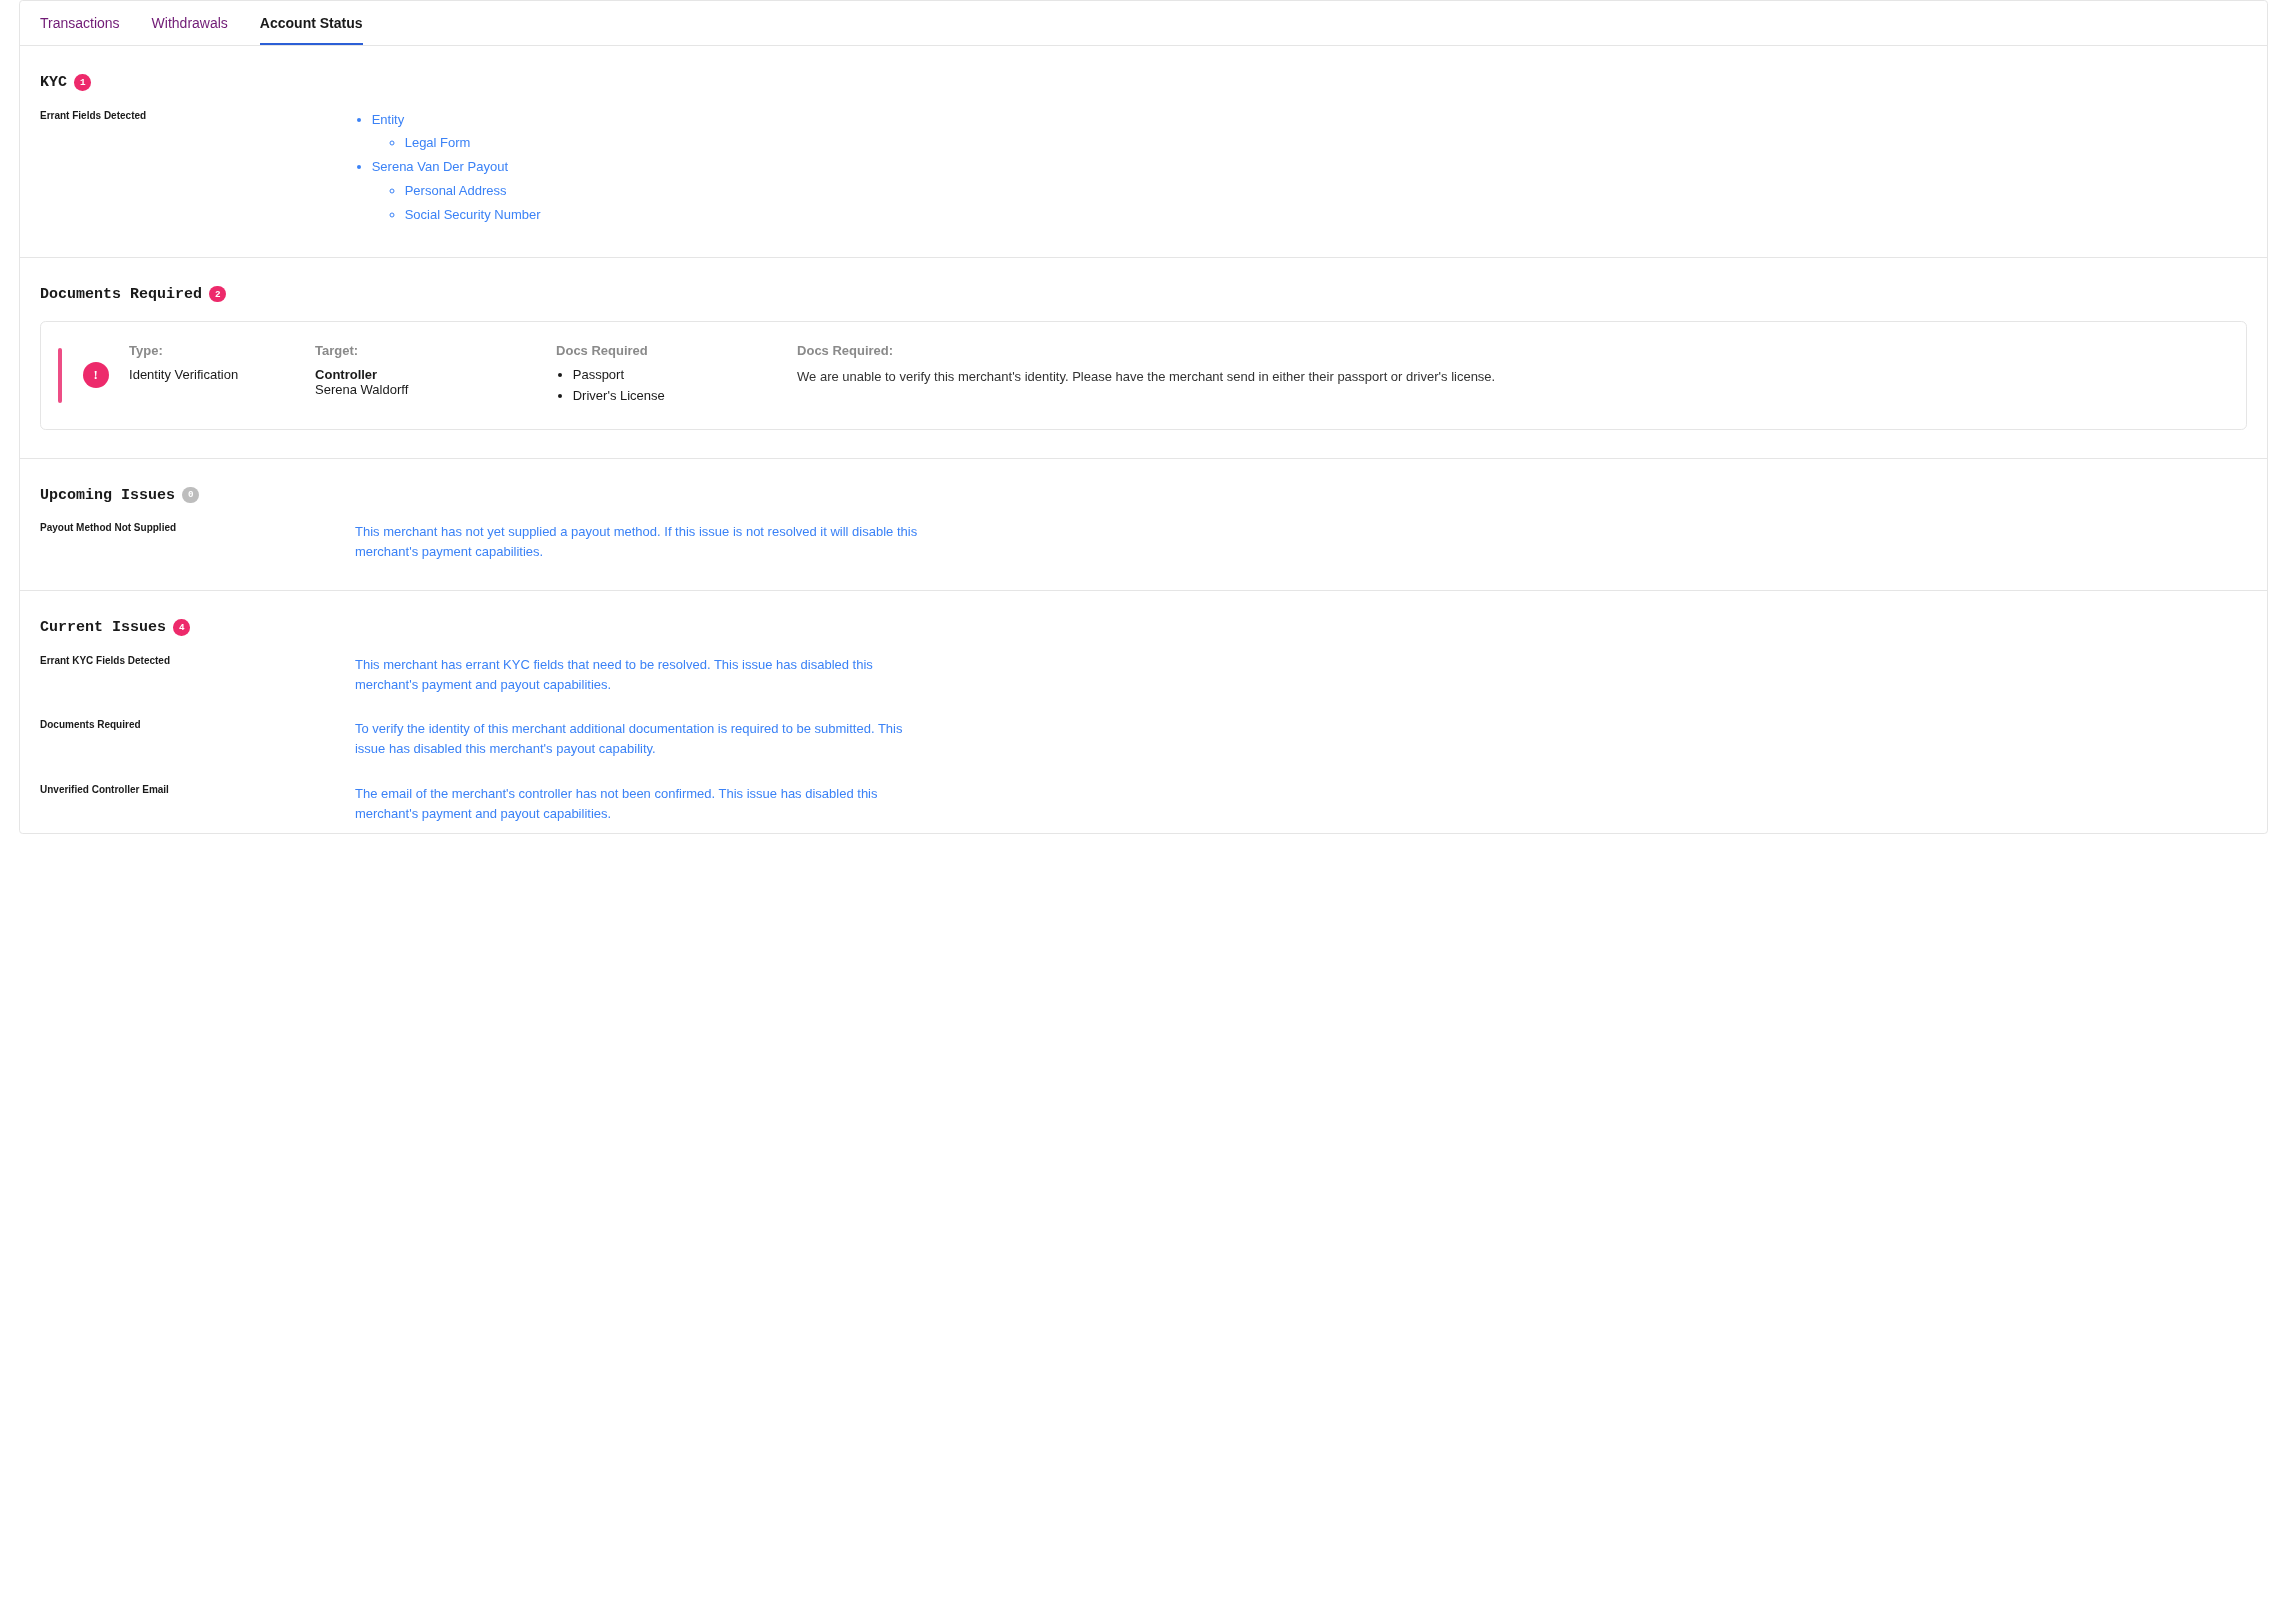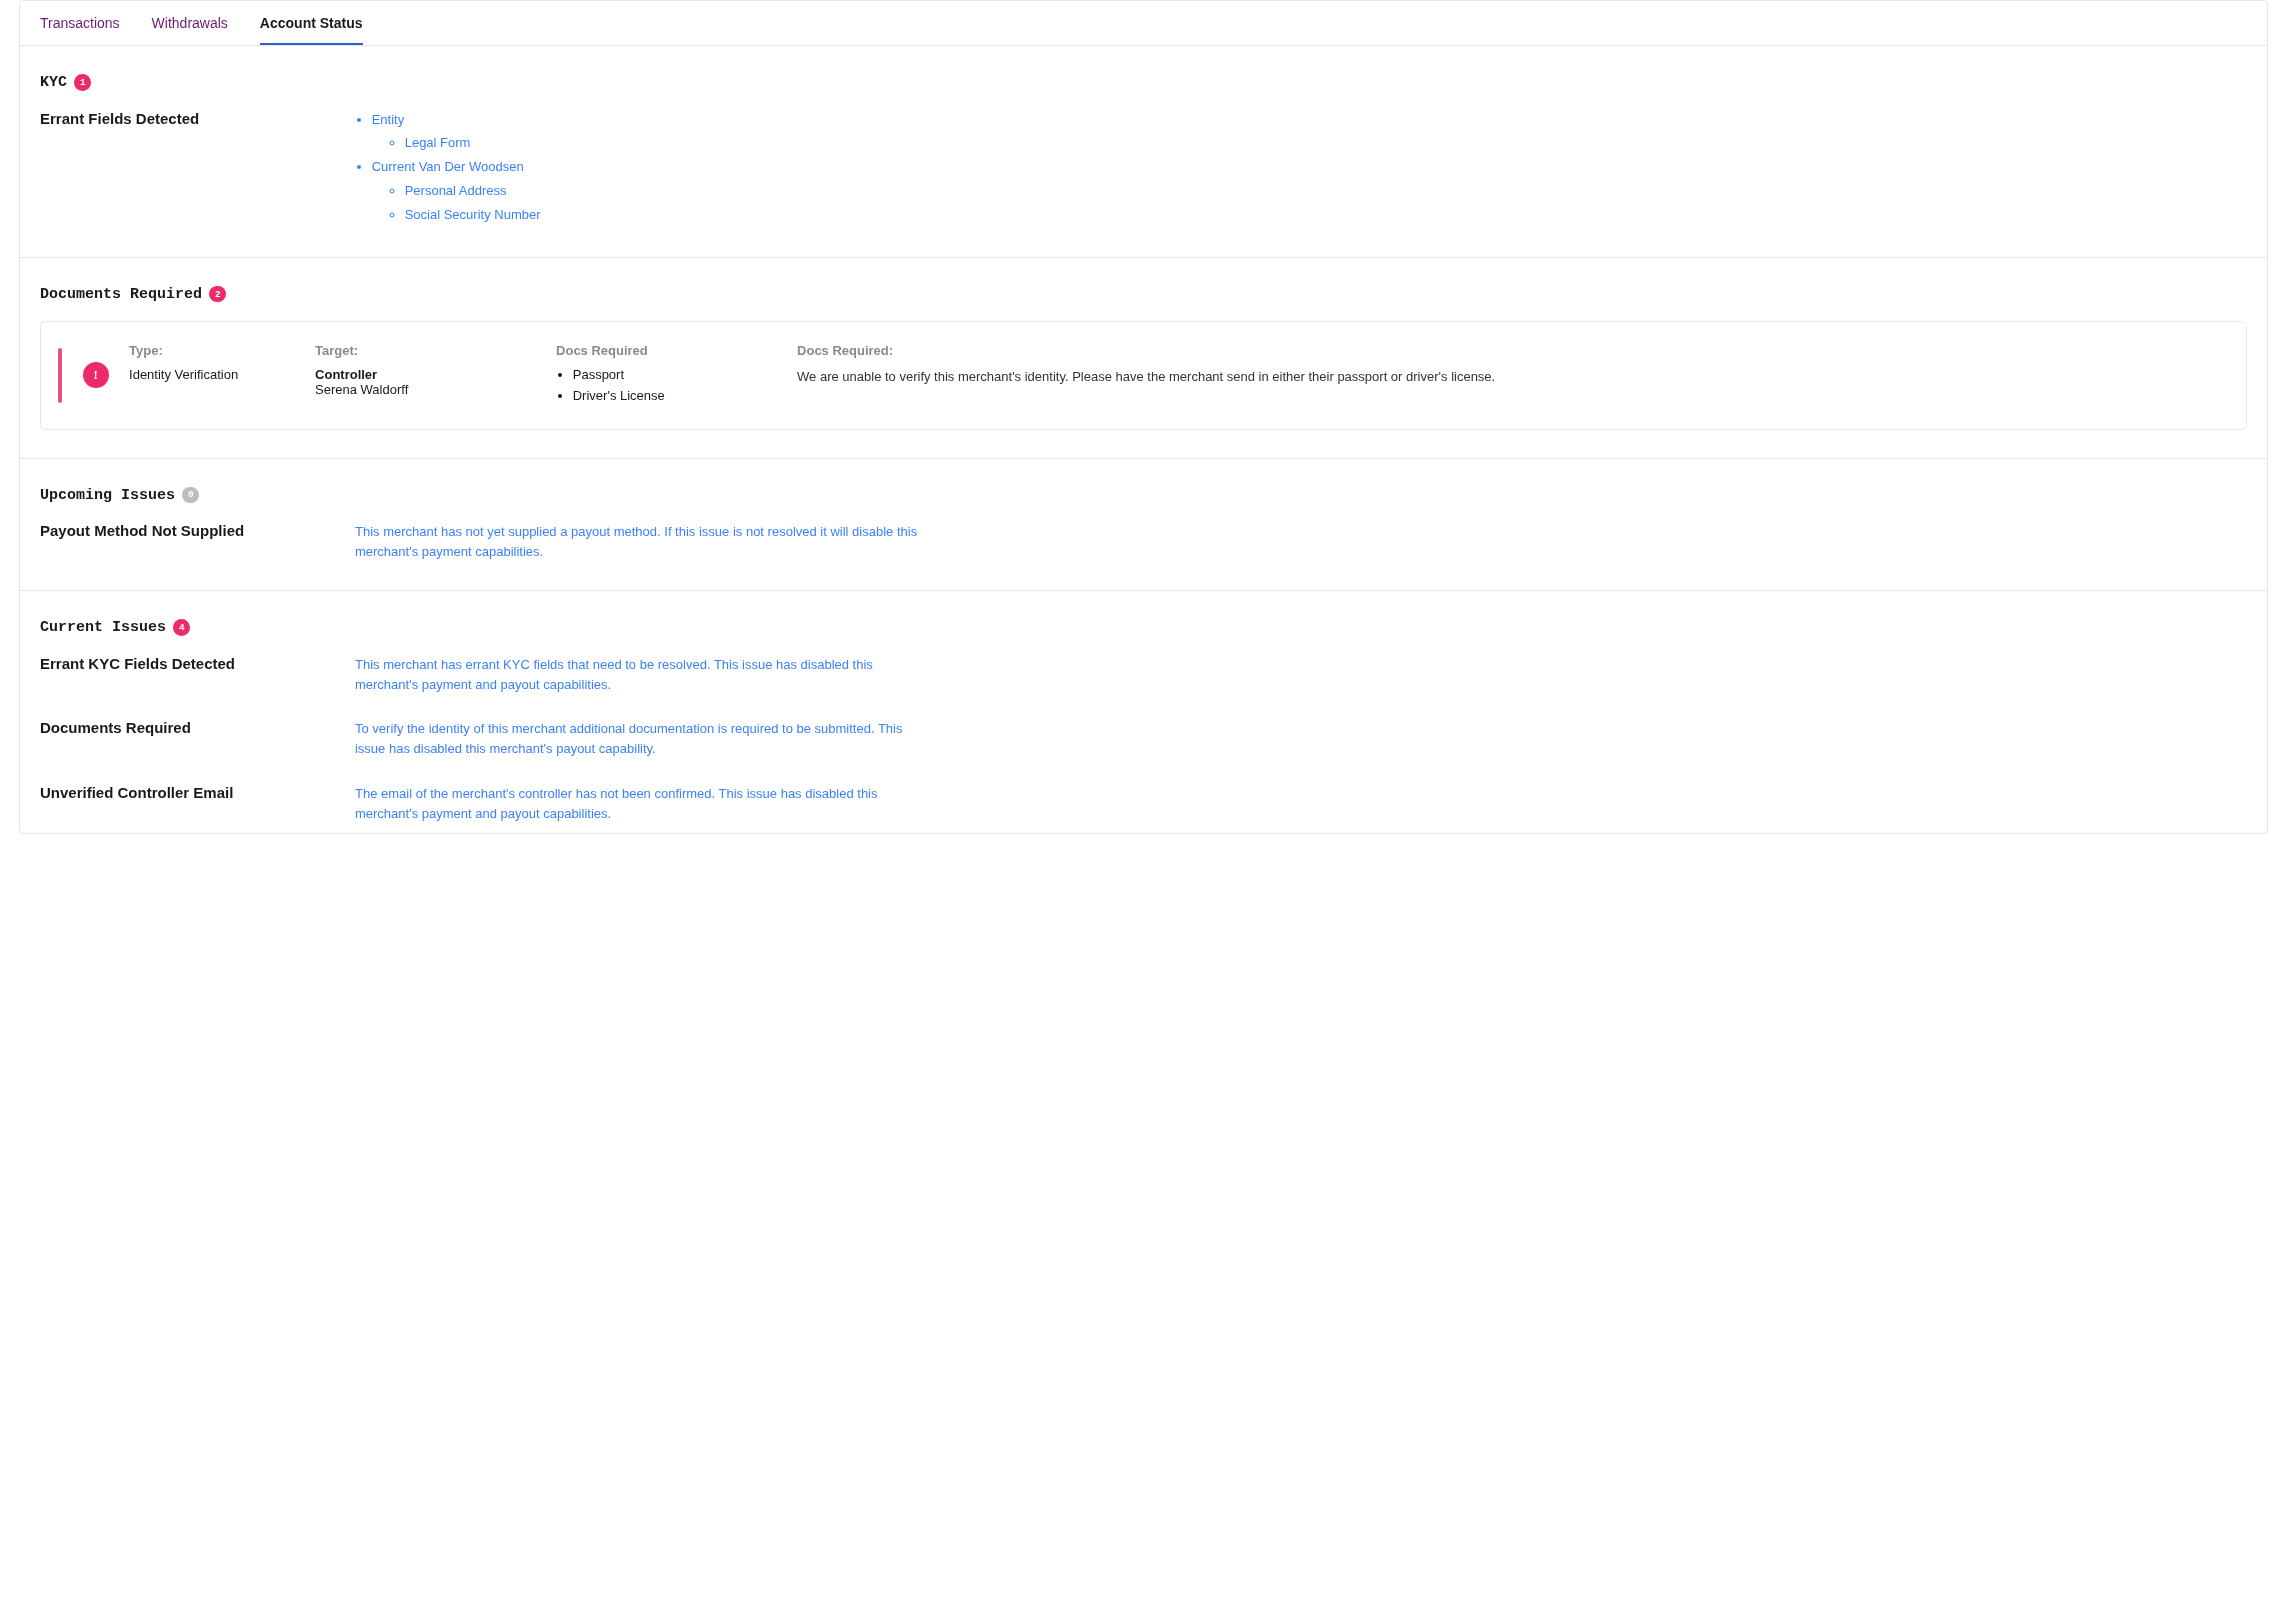--- a/index.html
+++ b/index.html
@@ -69,21 +69,21 @@
   .row {
     display: flex;
     align-items: flex-start;
     margin-bottom: 24px;
   }
   .row:last-child { margin-bottom: 0; }
   .row-label {
     width: 315px;
     flex: 0 0 315px;
     font-weight: 700;
-    font-size: 15px;
+    font-size: 10px;
   }
   .row-body {
     flex: 1;
     font-size: 13px;
     color: #3b82f6;
     line-height: 1.55;
     max-width: 575px;
   }
   ul.outer-list {
     margin: 0;
@@ -168,21 +168,21 @@
         <div class="row-label">Errant Fields Detected</div>
         <div class="row-body">
           <ul class="outer-list">
             <li>
               <span>Entity</span>
               <ul class="inner-list">
                 <li>Legal Form</li>
               </ul>
             </li>
             <li>
-              <span>Current Van Der Woodsen</span>
+              <span>Serena Van Der Payout</span>
               <ul class="inner-list">
                 <li>Personal Address</li>
                 <li>Social Security Number</li>
               </ul>
             </li>
           </ul>
         </div>
       </div>
     </div>
 

